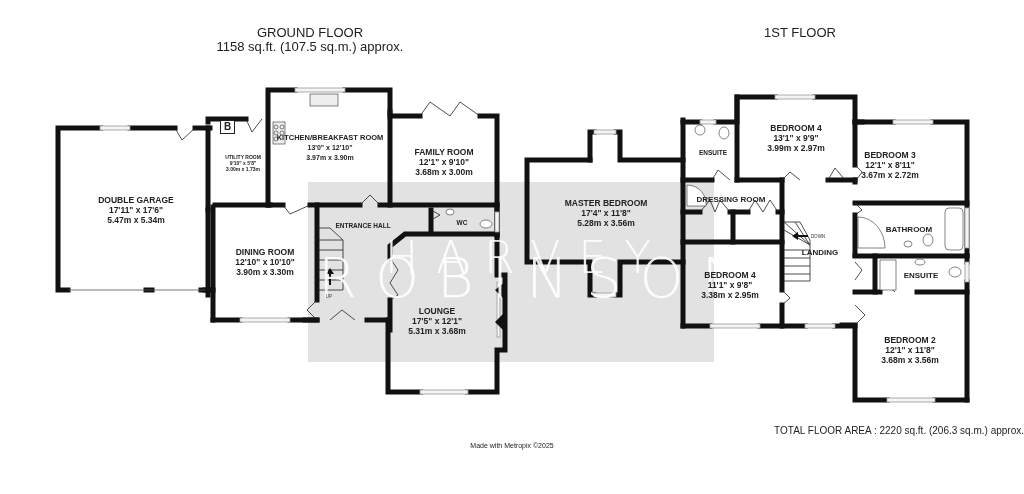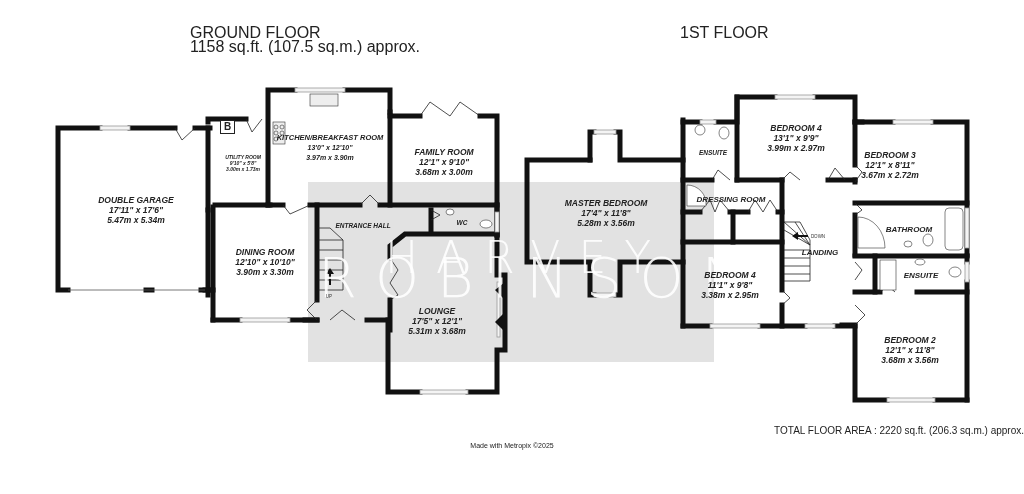--- a/index.html
+++ b/index.html
@@ -1,20 +1,20 @@
 <!DOCTYPE html>
 <html><head>
 <meta charset="utf-8">
 <style>
   html, body { margin: 0; padding: 0; background: #ffffff; }
   body { width: 1024px; height: 494px; position: relative; overflow: hidden; font-family: "Liberation Sans", sans-serif; color: #222; }
   .plan { position: absolute; left: 0; top: 0; width: 1024px; height: 494px; }
-  .floor-header { position: absolute; text-align: left; font-size: 16px; line-height: 14px; color: #222; }
+  .floor-header { position: absolute; text-align: center; font-size: 13px; line-height: 14px; color: #222; }
   .floor-header .t { display: block; }
-  .room { position: absolute; text-align: center; font-weight: bold; color: #222; transform: translate(-50%, -50%); white-space: nowrap; font-style: italic; }
+  .room { position: absolute; text-align: center; font-weight: bold; color: #222; transform: translate(-50%, -50%); white-space: nowrap; }
   .room .n { display: block; font-size: 8.5px; line-height: 10px; }
   .room .d { display: block; font-size: 8.5px; line-height: 10px; }
   .room.small .n, .room.small .d { font-size: 5px; line-height: 6px; }
   .room.label-only .n { font-size: 8px; }
   .tiny { position: absolute; font-size: 4.5px; color: #333; transform: translate(-50%,-50%); }
   .footer { position: absolute; left: 0; width: 1024px; text-align: center; }
   .footer .total { position: absolute; left: 0; right: 0; top: 425px; font-size: 10px; text-align: right; }
   .footer .made { position: absolute; left: 0; right: 0; top: 442px; font-size: 7px; text-align: center; }
   .watermark { position: absolute; left: 308px; top: 182px; width: 406px; height: 180px; background: rgba(180,180,180,0.38); }
   .wm-text { position: absolute; color: rgba(255,255,255,0.9); font-weight: 300; font-family: "DejaVu Sans", sans-serif; letter-spacing: 18px; white-space: nowrap; }

